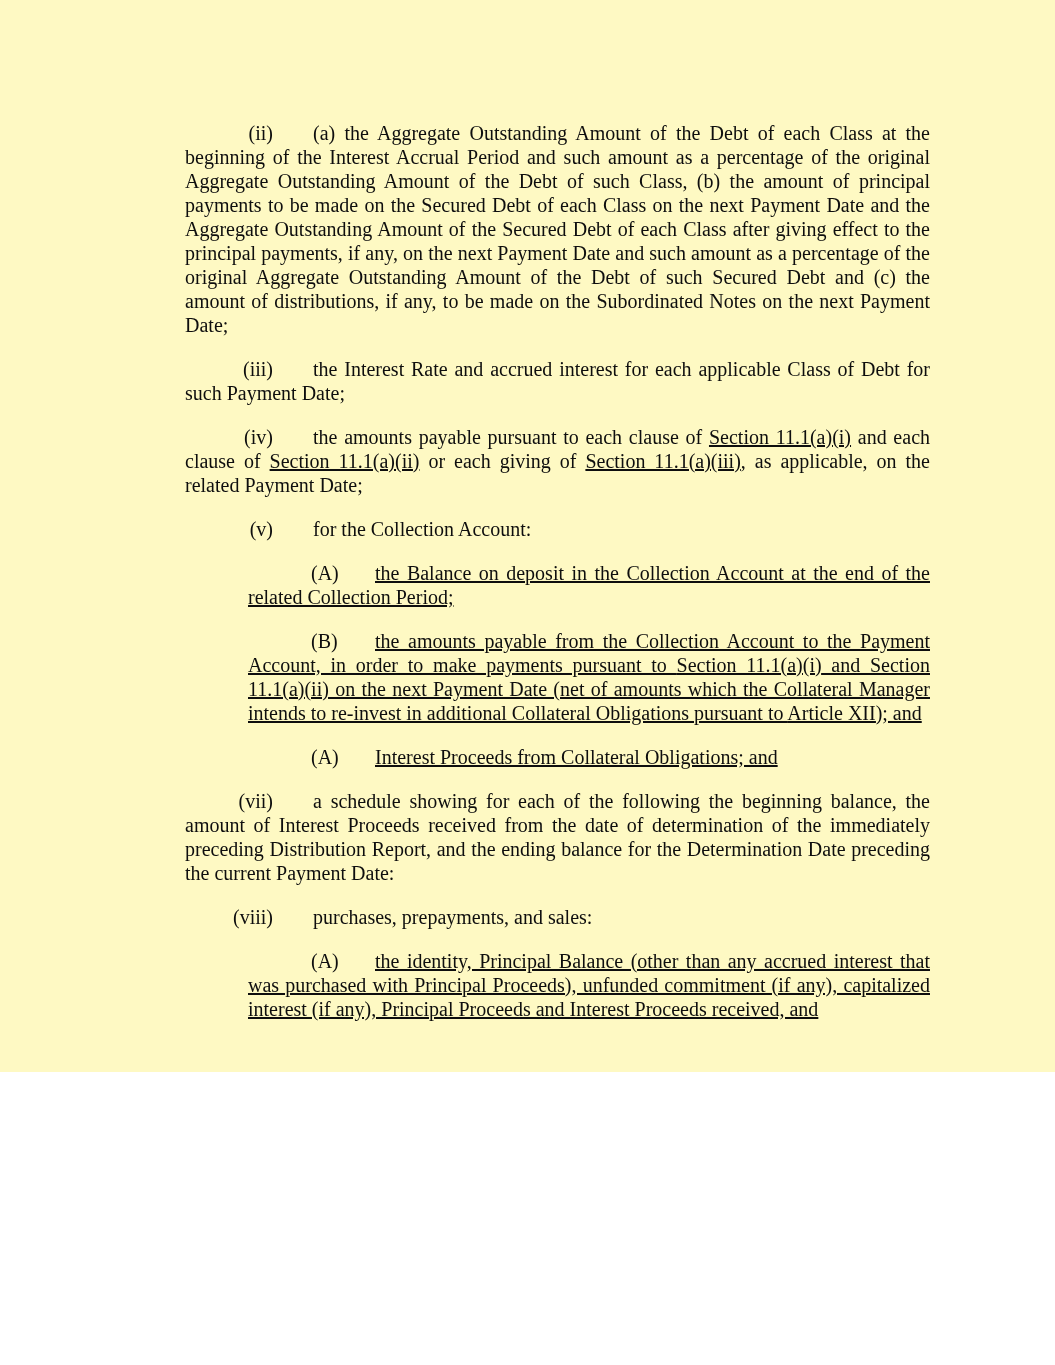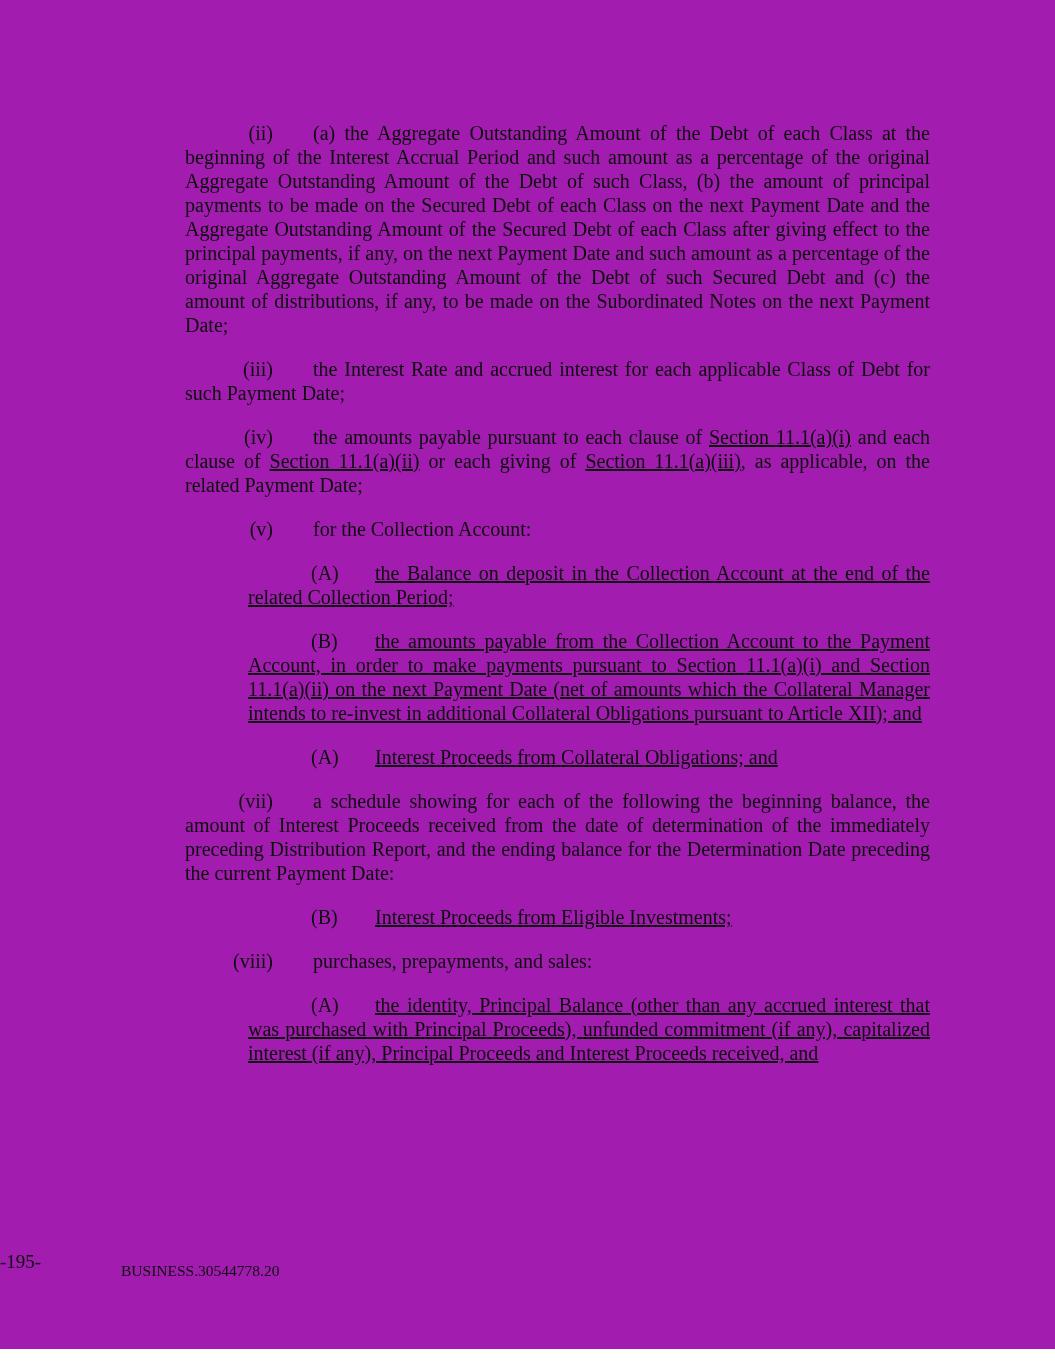--- a/index.html
+++ b/index.html
@@ -3,22 +3,22 @@
 <meta charset="utf-8">
 <style>
   html, body {
     margin: 0;
     padding: 0;
     background: #ffffff;
   }
   .page {
     position: relative;
     width: 1055px;
-    height: 1349px;
-    background: #a21caf;
+    height: 1072px;
+    background: #fef9c3;
     font-family: "Liberation Serif", serif;
     color: #0e0e0e;
     overflow: hidden;
   }
   .content {
     position: absolute;
     left: 185px;
     top: 121px;
     width: 745px;
     font-size: 20px;
@@ -76,19 +76,18 @@
 <div class="page">
   <div class="content" id="paragraphs">
       <p class="para level1"><span class="label">(ii)</span><span>(a) the Aggregate Outstanding Amount of the Debt of each Class at the beginning of the Interest Accrual Period and such amount as a percentage of the original Aggregate Outstanding Amount of the Debt of such Class, (b) the amount of principal payments to be made on the Secured Debt of each Class on the next Payment Date and the Aggregate Outstanding Amount of the Secured Debt of each Class after giving effect to the principal payments, if any, on the next Payment Date and such amount as a percentage of the original Aggregate Outstanding Amount of the Debt of such Secured Debt and (c) the amount of distributions, if any, to be made on the Subordinated Notes on the next Payment Date;</span></p>
       <p class="para level1"><span class="label">(iii)</span><span>the Interest Rate and accrued interest for each applicable Class of Debt for such Payment Date;</span></p>
       <p class="para level1"><span class="label">(iv)</span><span>the amounts payable pursuant to each clause of </span><span class="uline">Section 11.1(a)(i)</span><span> and each clause of </span><span class="uline">Section 11.1(a)(ii)</span><span> or each giving of </span><span class="uline">Section 11.1(a)(iii)</span><span>, as applicable, on the related Payment Date;</span></p>
       <p class="para level1"><span class="label">(v)</span><span>for the Collection Account:</span></p>
       <p class="para level2"><span class="label">(A)</span><span>the Balance on deposit in the Collection Account at the end of the related Collection Period;</span></p>
       <p class="para level2"><span class="label">(B)</span><span>the amounts payable from the Collection Account to the Payment Account, in order to make payments pursuant to </span><span class="uline">Section 11.1(a)(i)</span><span> and </span><span class="uline">Section 11.1(a)(ii)</span><span> on the next Payment Date (net of amounts which the Collateral Manager intends to re-invest in additional Collateral Obligations pursuant to </span><span class="uline">Article XII</span><span>); and</span></p>
       <p class="para level2"><span class="label">(A)</span><span>Interest Proceeds from Collateral Obligations; and</span></p>
       <p class="para level1"><span class="label">(vii)</span><span>a schedule showing for each of the following the beginning balance, the amount of Interest Proceeds received from the date of determination of the immediately preceding Distribution Report, and the ending balance for the Determination Date preceding the current Payment Date:</span></p>
-      <p class="para level2"><span class="label">(B)</span><span>Interest Proceeds from Eligible Investments;</span></p>
       <p class="para level1"><span class="label">(viii)</span><span>purchases, prepayments, and sales:</span></p>
       <p class="para level2"><span class="label">(A)</span><span>the identity, Principal Balance (other than any accrued interest that was purchased with Principal Proceeds), unfunded commitment (if any), capitalized interest (if any), Principal Proceeds and Interest Proceeds received, and</span></p>
     </div>
   <div class="footer-page-num">-195-</div>
   <div class="footer-doc-id">BUSINESS.30544778.20</div>
 </div>
 
 </body></html>

